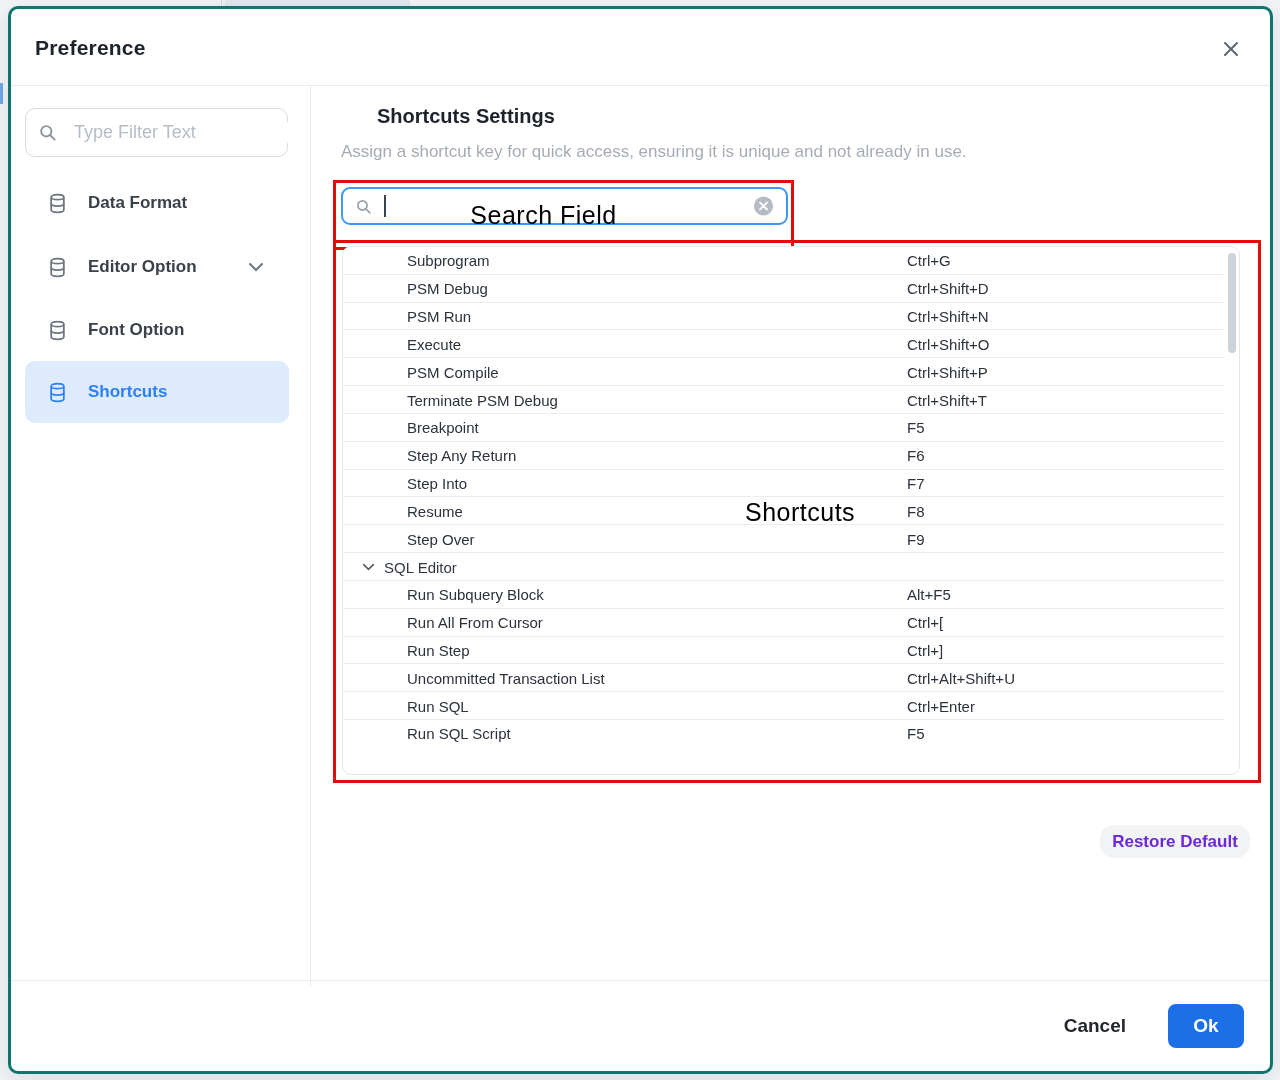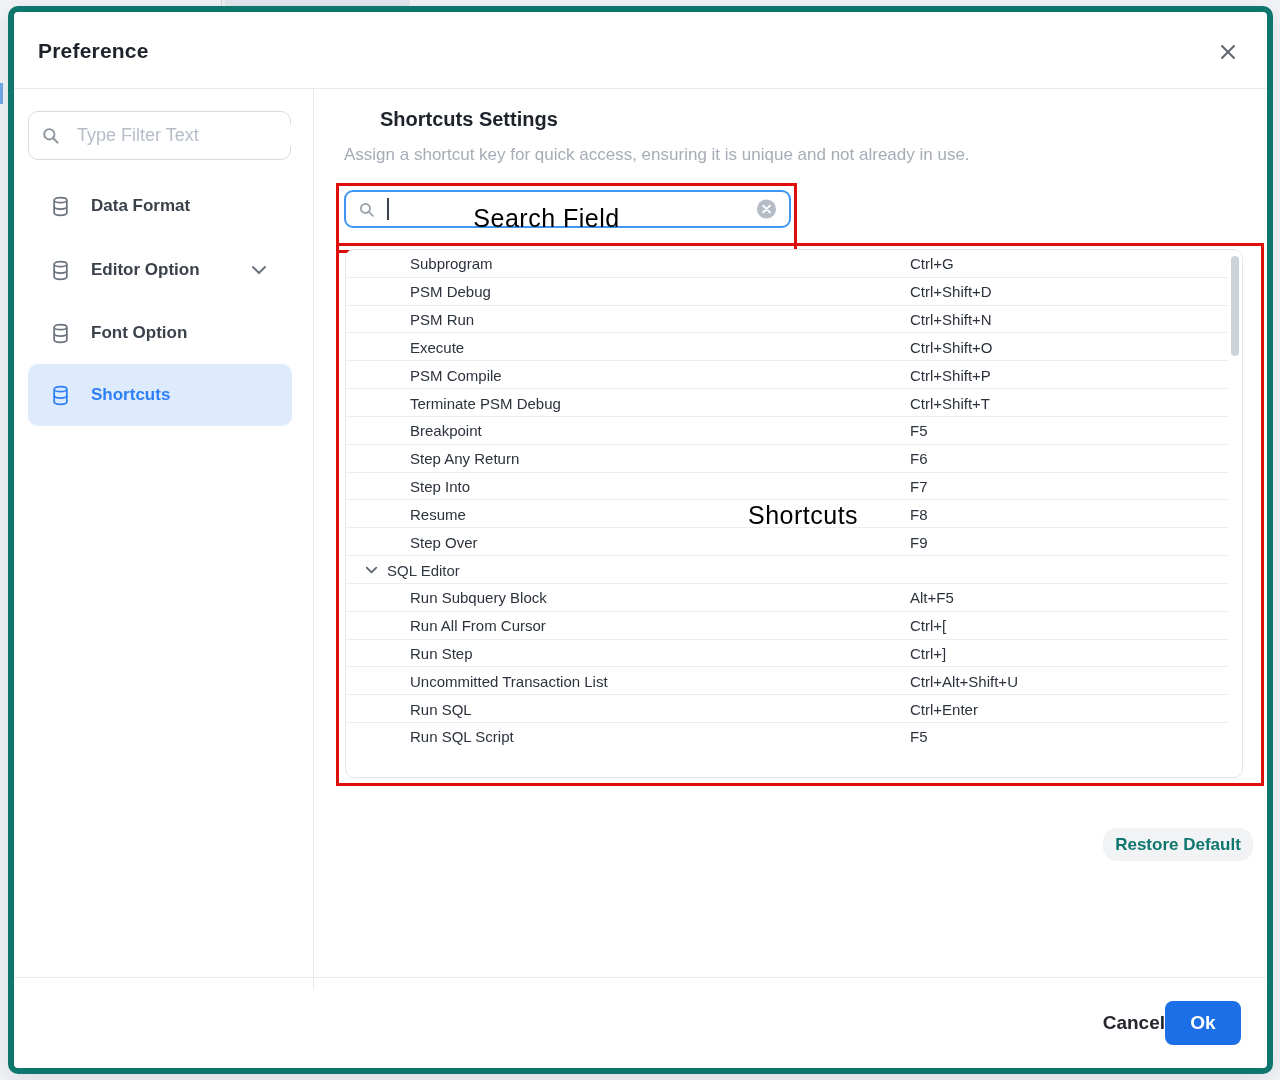--- a/index.html
+++ b/index.html
@@ -9,21 +9,21 @@
     --line:#e8eaee; --rowline:#ecedf1;
   }
   *{box-sizing:border-box; margin:0; padding:0;}
   html,body{width:1280px;height:1080px;overflow:hidden;}
   body{background:#f1f3f6;font-family:"Liberation Sans",sans-serif;-webkit-font-smoothing:antialiased;}
   .top-tab{position:absolute;left:225px;top:0;width:185px;height:6px;background:#e3e8ef;}
   .top-divider{position:absolute;left:221px;top:0;width:1px;height:6px;background:#cfd6df;}
   .left-strip{position:absolute;left:0;top:83px;width:3px;height:21px;background:#6fa9e6;}
 
   .dialog{position:absolute;left:8px;top:6px;width:1265px;height:1068px;background:#fff;
-    border-radius:10px;box-shadow:0 6px 24px rgba(20,30,50,.10);border:6px solid #0f766e;}
+    border-radius:10px;box-shadow:0 6px 24px rgba(20,30,50,.10);border:3px solid #0f766e;}
 
   
   .dlg-header{position:absolute;left:0;top:0;right:0;height:77px;border-bottom:1px solid var(--line);}
   .dlg-title{position:absolute;left:24px;top:27px;font-size:21px;font-weight:700;color:var(--ink);letter-spacing:.2px;}
   .close-btn{position:absolute;right:28px;top:29px;width:22px;height:22px;cursor:pointer;color:#5f6570;display:flex;align-items:center;justify-content:center;}
 
   
   .sidebar{position:absolute;left:0;top:77px;width:300px;height:900px;border-right:1px solid var(--line);}
   .filter-box{position:absolute;left:14px;top:22px;width:263px;height:49px;border:1px solid #d8dce2;border-radius:10px;
     display:flex;align-items:center;padding:0 12px;color:#8d939e;background:#fff;}
@@ -57,25 +57,25 @@
   .srow{position:relative;height:27.84px;display:flex;align-items:center;font-size:15px;color:var(--row-ink);cursor:default;}
   .srow::after{content:"";position:absolute;left:0;right:14px;bottom:0;height:1px;background:var(--rowline);}
   .srow:last-child::after{display:none;}
   .srow .g-chev{margin-left:19px;display:flex;color:#555b64;}
   .srow.group .g-name{margin-left:9px;font-weight:500;color:#313740;}
   .srow.item .a-lbl{margin-left:64px;}
   .srow .k-lbl{position:absolute;left:564px;}
   .scroll-thumb{position:absolute;right:3px;top:6px;width:8px;height:100px;border-radius:4px;background:#cdd3da;cursor:pointer;}
 
   .restore-btn{position:absolute;left:789px;top:739px;width:150px;height:33px;border:none;border-radius:14px;background:#f1f3f5;
-    color:#0f766e;font-size:17px;font-weight:700;font-family:inherit;cursor:pointer;}
+    color:#6d28d9;font-size:17px;font-weight:700;font-family:inherit;cursor:pointer;}
 
   
   .dlg-footer{position:absolute;left:0;right:0;bottom:0;height:91px;border-top:1px solid var(--line);
-    display:flex;align-items:center;justify-content:flex-end;padding-right:26px;margin-top:25px;}
+    display:flex;align-items:center;justify-content:flex-end;gap:42px;padding-right:26px;margin-top:25px;}
   .cancel-btn{background:none;border:none;font-family:inherit;font-size:19px;font-weight:700;color:#23262c;cursor:pointer;}
   .ok-btn{width:76px;height:44px;border:none;border-radius:8px;background:var(--accent);color:#fff;
     font-family:inherit;font-size:19px;font-weight:700;cursor:pointer;}
 </style>
 </head>
 <body>
 
 <div class="top-tab"></div>
 <div class="top-divider"></div>
 <div class="left-strip"></div>

